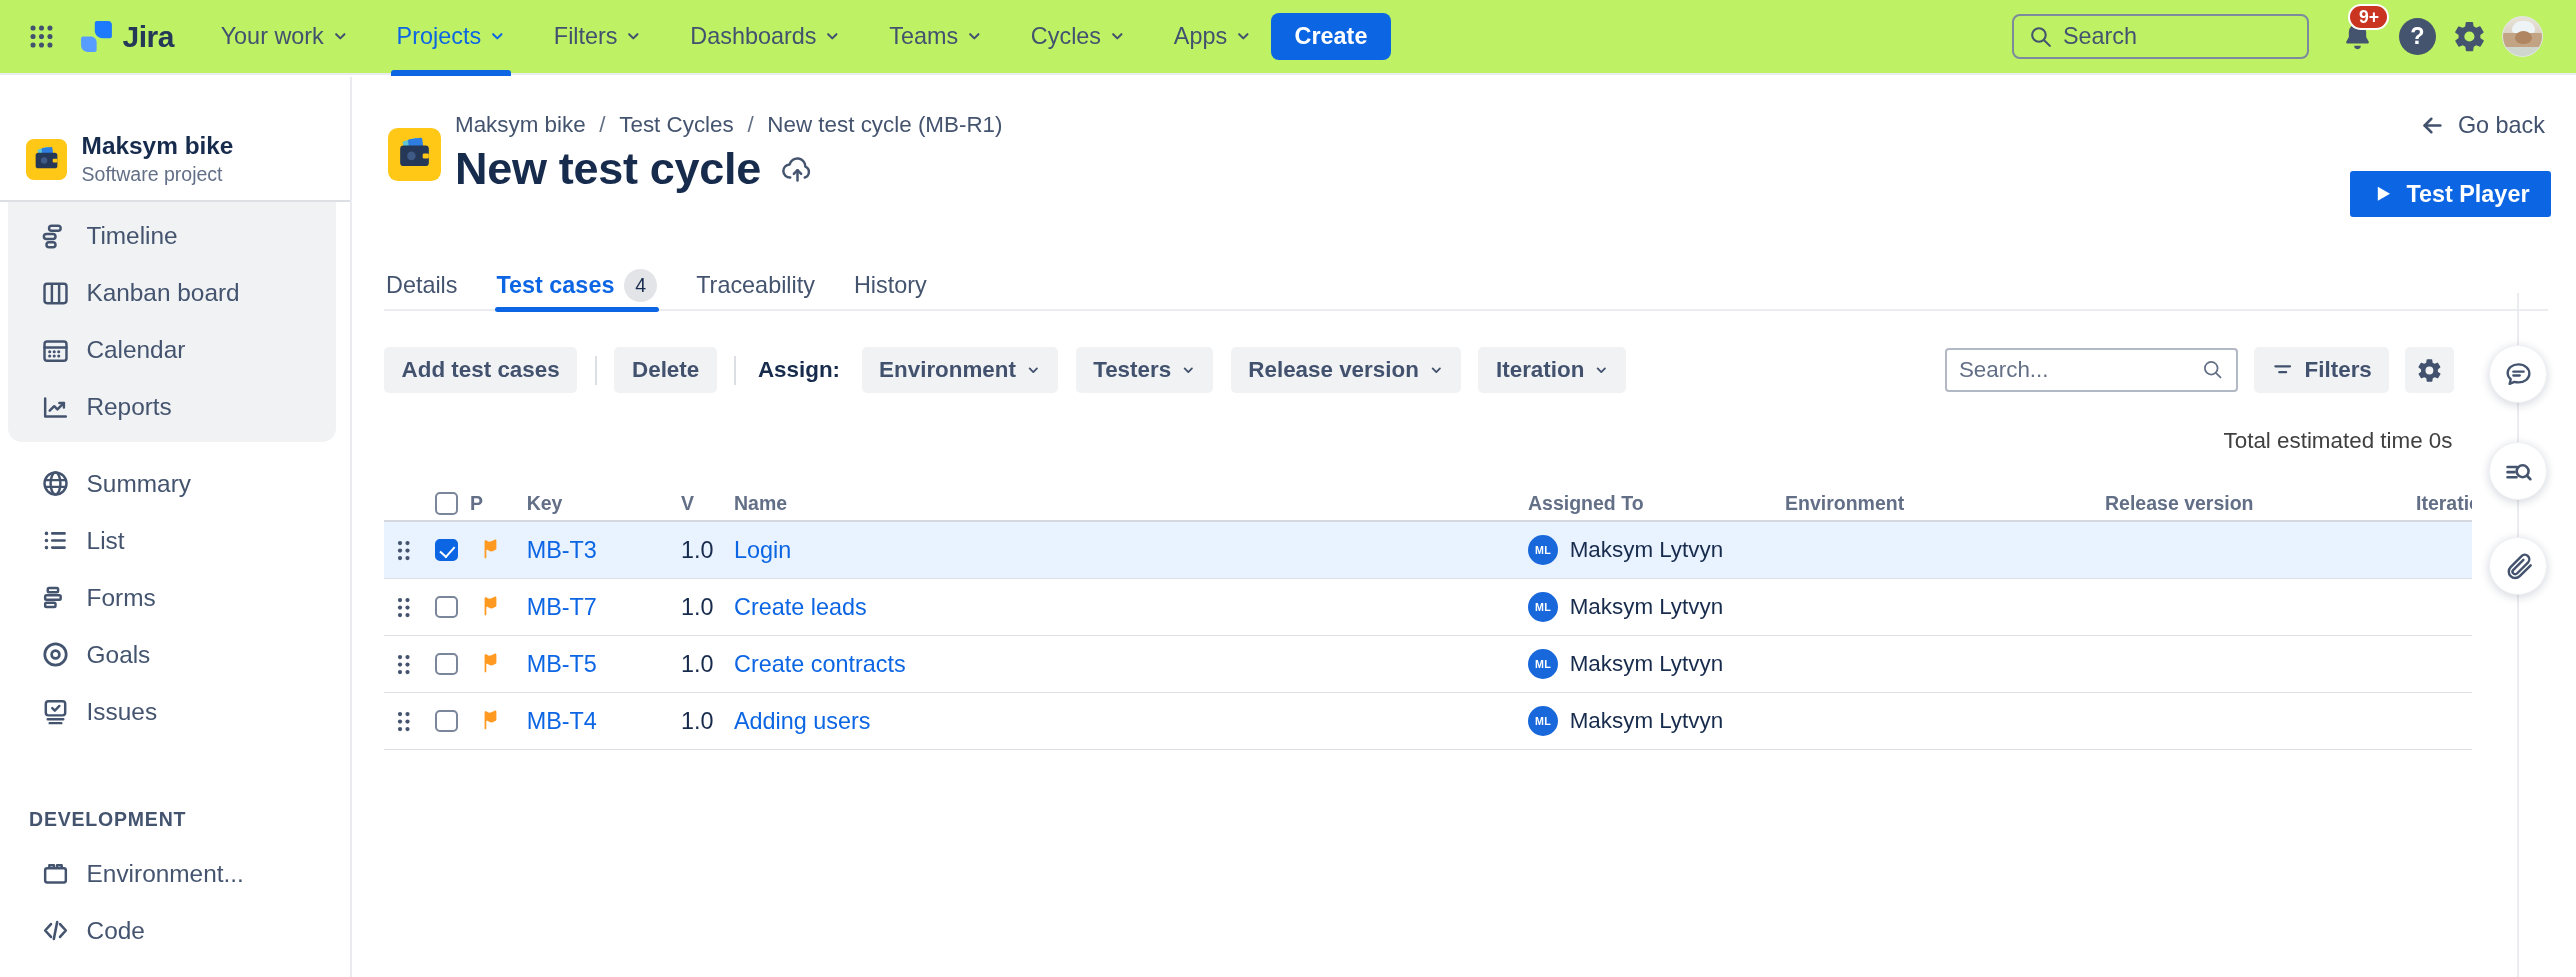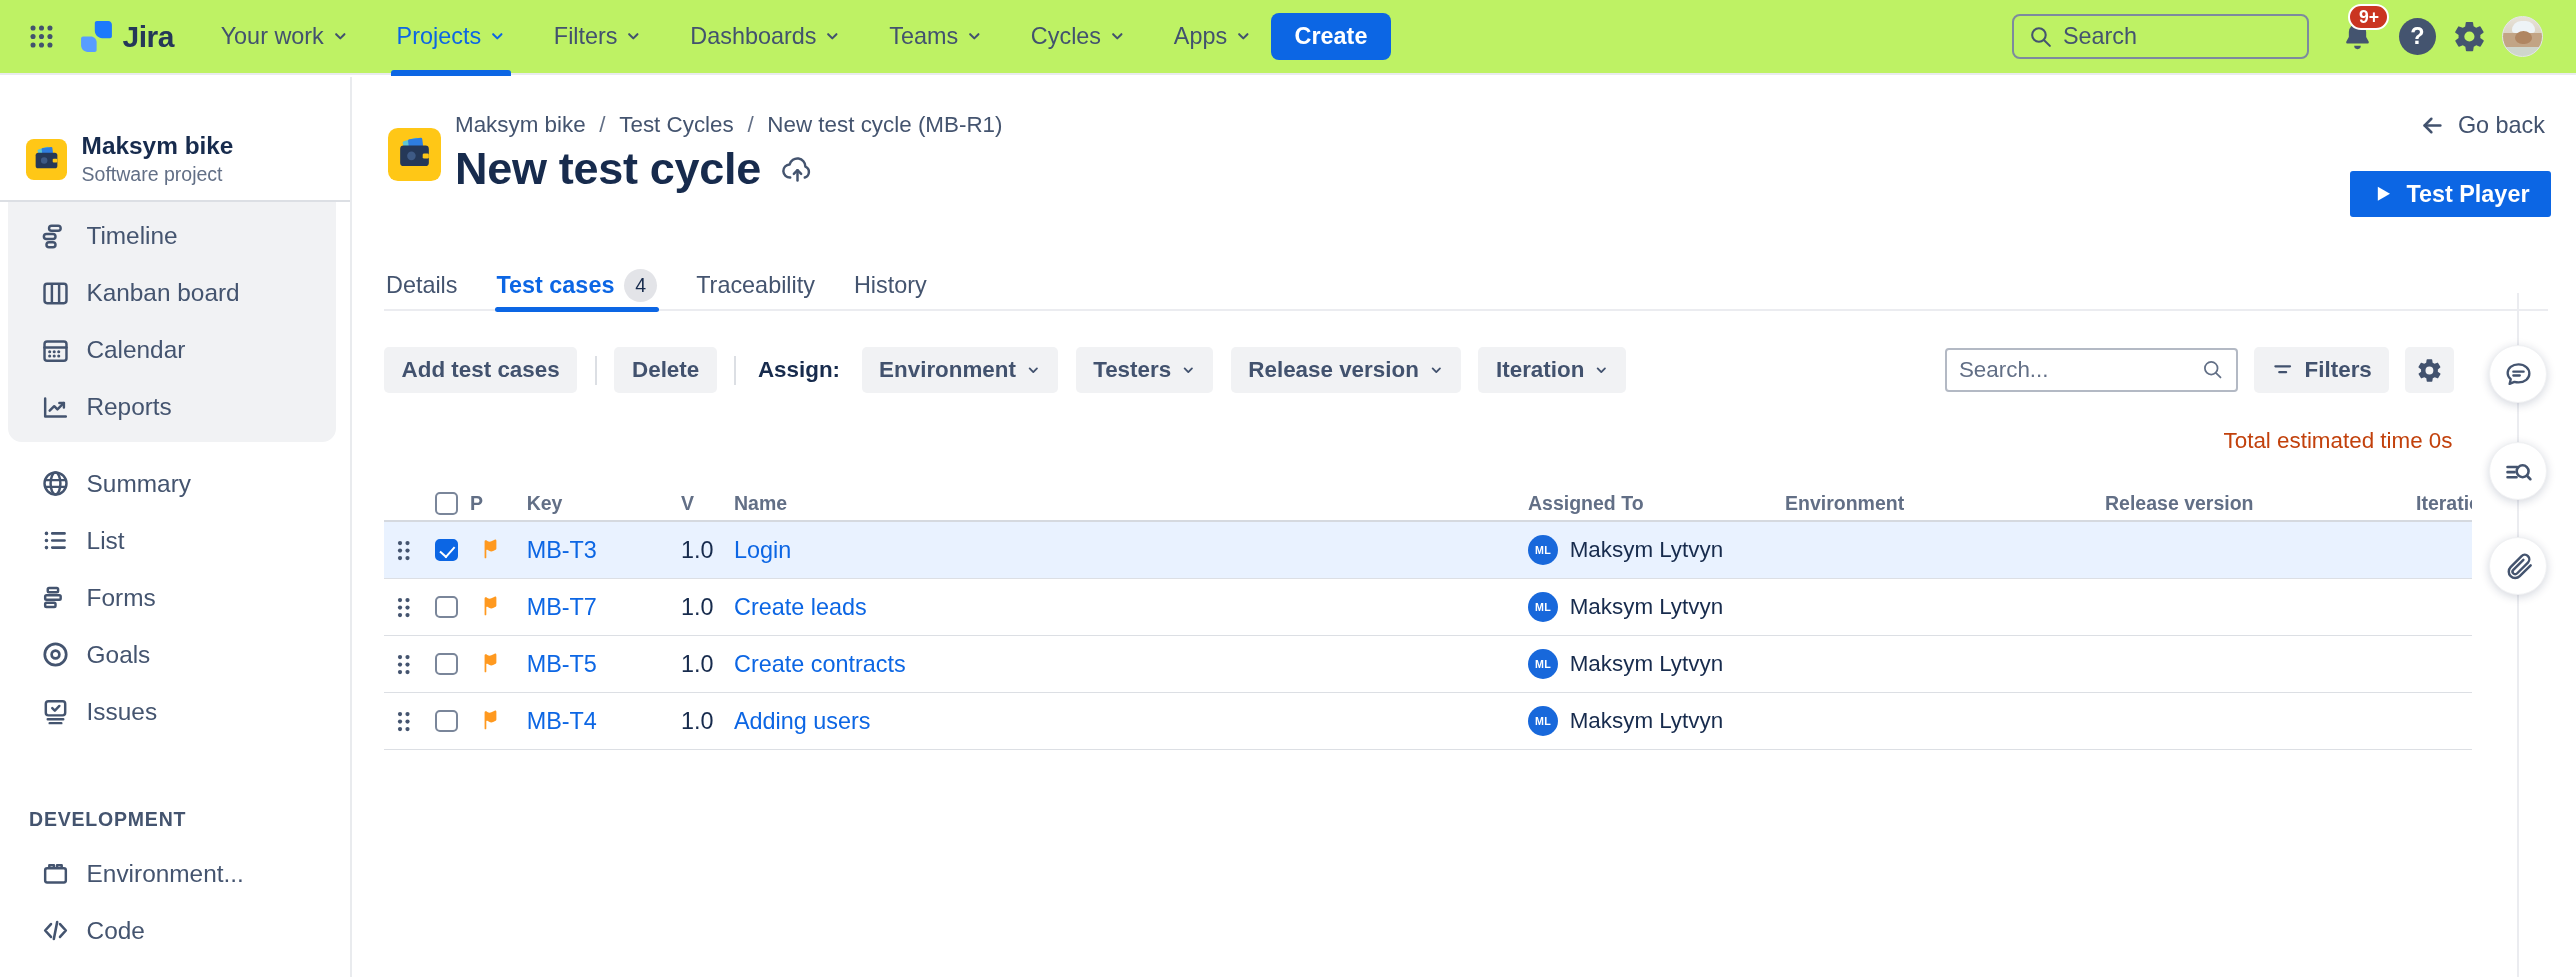--- a/index.html
+++ b/index.html
@@ -114,21 +114,21 @@
   .tb-right { display:flex; align-items:center; gap:15.6px; }
   .tb-search { display:flex; align-items:center; width:293px; height:44px;
     border:2px solid #B3B9C4; border-radius:3.9px; padding:0 11.7px; }
   .tb-search input { border:none; outline:none; width:100%; font-size:22.4px;
     color:#44546F; font-family:inherit; }
   .tb-search input::placeholder { color:#626F86; opacity:1; }
   .gear-btn { width:49px; height:46px; background:#F1F2F4; border:none; border-radius:4.9px;
     display:flex; align-items:center; justify-content:center; cursor:pointer; }
 
   .total-line { position:absolute; left:30px; top:351px; width:2088px; text-align:right;
-    padding-right:19.5px; font-size:22.4px; color:#c2410c; }
+    padding-right:19.5px; font-size:22.4px; color:#404040; }
 
   
   .tc-table { position:absolute; left:30px; top:410px; width:2088px; }
   .thead, .trow { display:grid;
     grid-template-columns:39px 47px 43px 164px 57px 1fr 257px 320px 311px 56px;
     align-items:center; }
   .thead { height:35px; border-bottom:2px solid #D5D9DF; font-size:19.5px; font-weight:700;
     color:#626F86; }
   .thead > span { overflow:hidden; white-space:nowrap; }
   .trow { height:57px; border-bottom:1px solid #DCDFE4; font-size:23.4px; cursor:pointer; }

